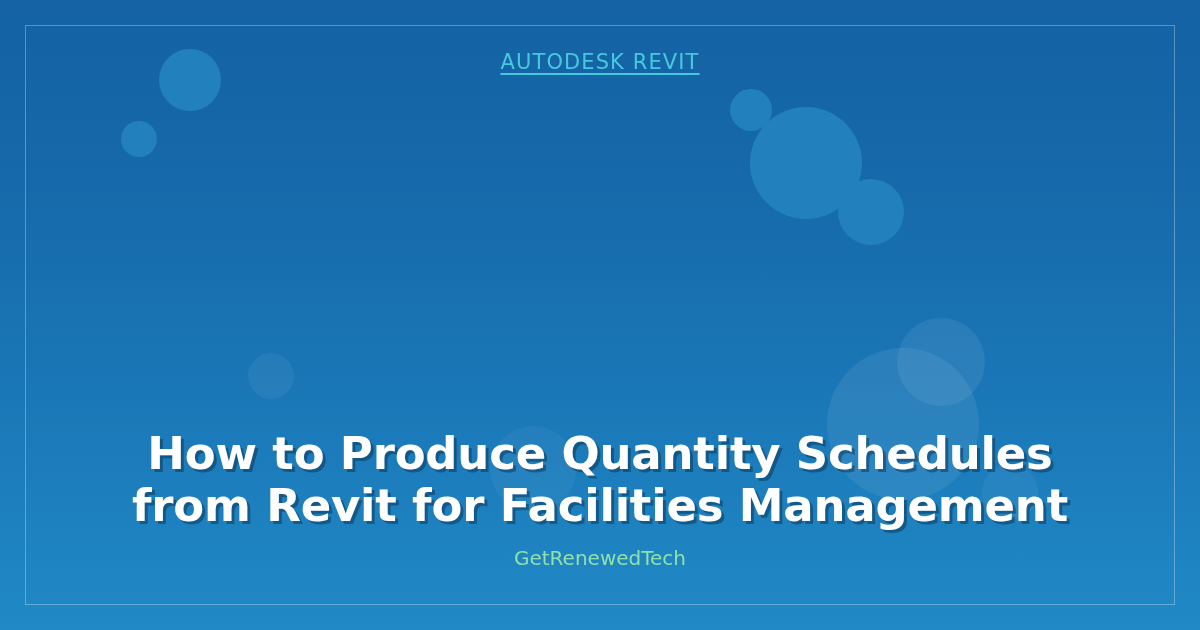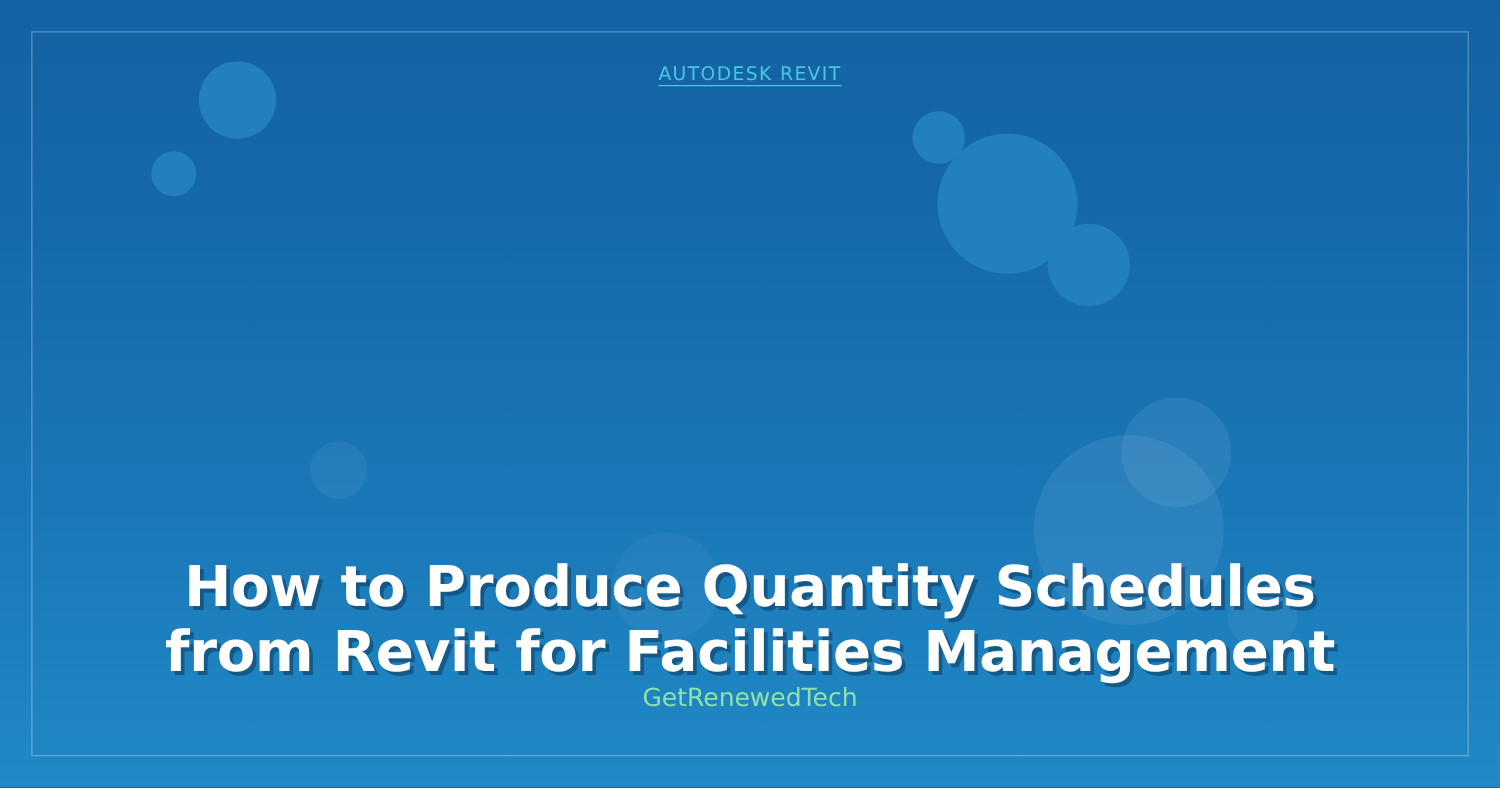--- a/index.html
+++ b/index.html
@@ -48,21 +48,21 @@
     display: flex;
     flex-direction: column;
     align-items: center;
     justify-content: space-between;
     padding: 52px 60px 62px 60px;
     box-sizing: border-box;
   }
 
   .eyebrow {
     font-family: "DejaVu Sans", sans-serif;
-    font-size: 15px;
+    font-size: 21px;
     letter-spacing: 1.1px;
     color: #47c9dd;
     text-decoration: underline;
     text-underline-offset: 4px;
     text-align: right;
     white-space: nowrap;
     line-height: 1;
   }
 
   .title-wrap {
@@ -86,20 +86,21 @@
     letter-spacing: -0.2px;
   }
 
   .footer {
     font-family: "DejaVu Sans", sans-serif;
     font-size: 20px;
     color: #8fe0a9;
     text-align: left;
     line-height: 1;
     white-space: nowrap;
+    margin-top: 16px;
   }
 </style>
 </head>
 <body>
 
 <div class="card">
 
   <svg class="bubbles" viewBox="0 0 1200 630" width="1200" height="630" aria-hidden="true">
     <circle cx="190" cy="80" r="31" fill="#2280bd"></circle>
     <circle cx="139" cy="139" r="18" fill="#2280bd"></circle>

